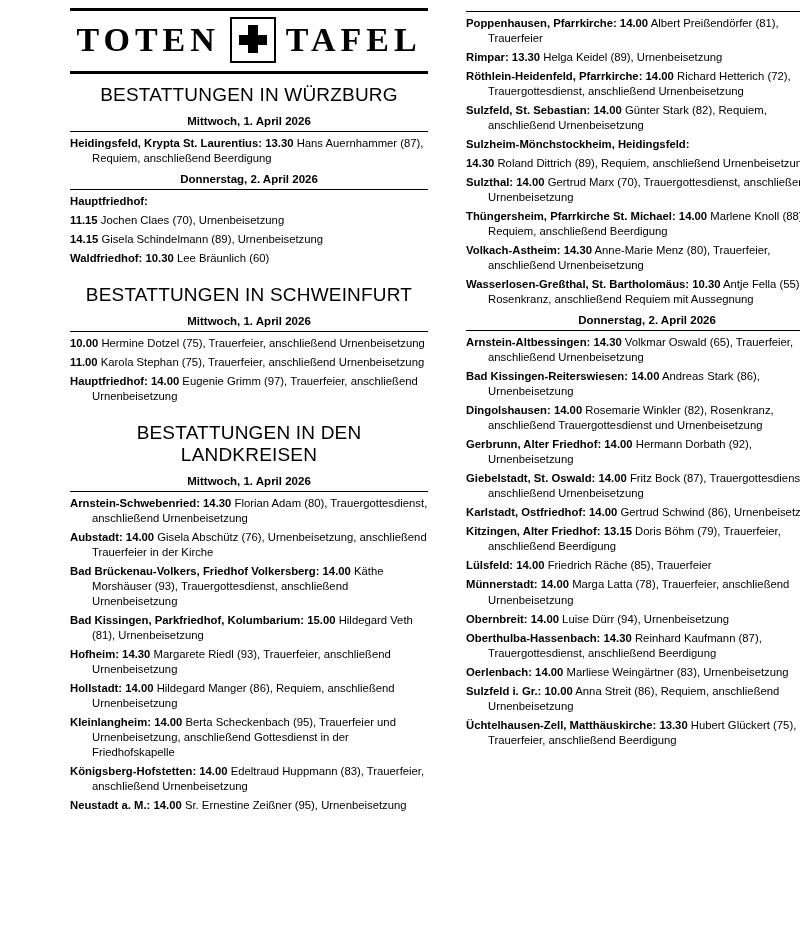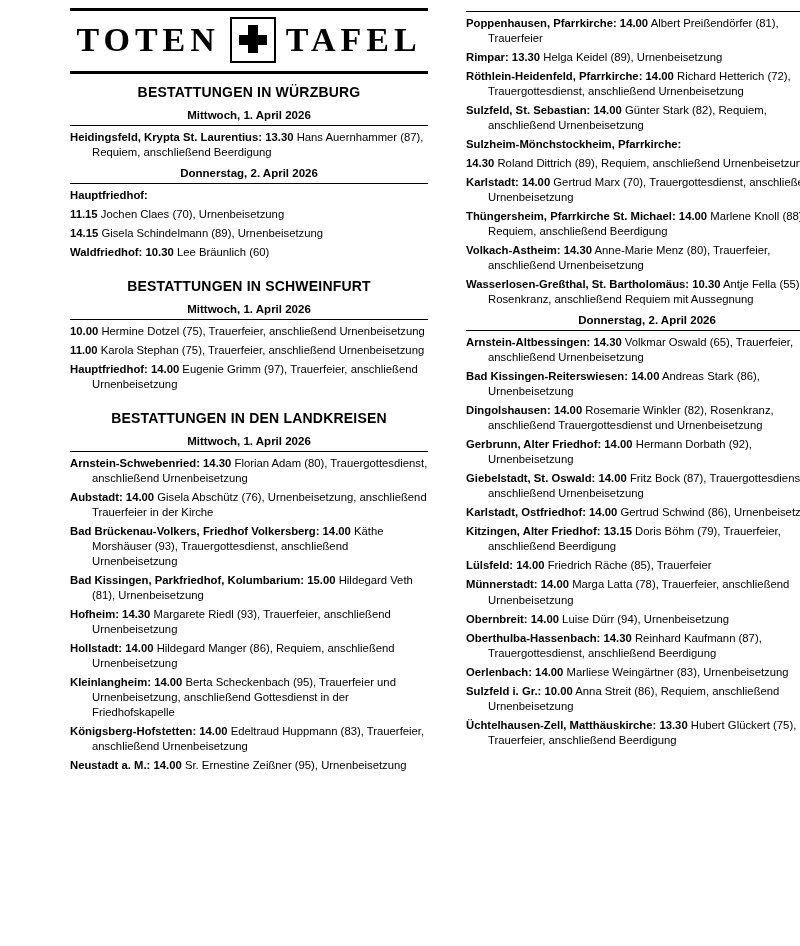--- a/index.html
+++ b/index.html
@@ -73,22 +73,22 @@
   .cross-box::after {
     height: 10px;
     width: 28px;
     top: 50%;
     left: 50%;
     transform: translate(-50%, -50%);
   }
 
   .section-title {
     text-align: center;
-    font-size: 14px;
-    font-weight: 700;
+    font-size: 19px;
+    font-weight: 400;
     margin: 0 0 6px 0;
     letter-spacing: 0.2px;
   }
   .section-title.spaced { margin-top: 18px; }
   .date-head {
     text-align: center;
     font-size: 11.5px;
     font-weight: 700;
     margin: 2px 0 4px 0;
     padding-top: 3px;
@@ -192,25 +192,25 @@
         <div class="entry-group">
           <p class="entry"><span class="place">Rimpar:</span> <span class="time">13.30</span><span class="cont"> Helga Keidel (89), Urnenbeisetzung</span></p>
         </div>
         <div class="entry-group">
           <p class="entry"><span class="place">Röthlein-Heidenfeld, Pfarrkirche:</span> <span class="time">14.00</span><span class="cont"> Richard Hetterich (72), Trauergottesdienst, anschließend Urnenbeisetzung</span></p>
         </div>
         <div class="entry-group">
           <p class="entry"><span class="place">Sulzfeld, St. Sebastian:</span> <span class="time">14.00</span><span class="cont"> Günter Stark (82), Requiem, anschließend Urnenbeisetzung</span></p>
         </div>
         <div class="entry-group">
-          <p class="entry"><span class="place">Sulzheim-Mönchstockheim, Pfarrkirche:</span></p>
+          <p class="entry"><span class="place">Sulzheim-Mönchstockheim, Heidingsfeld:</span></p>
           <p class="entry"><span class="time">14.30</span><span class="cont"> Roland Dittrich (89), Requiem, anschließend Urnenbeisetzung</span></p>
         </div>
         <div class="entry-group">
-          <p class="entry"><span class="place">Karlstadt:</span> <span class="time">14.00</span><span class="cont"> Gertrud Marx (70), Trauergottesdienst, anschließend Urnenbeisetzung</span></p>
+          <p class="entry"><span class="place">Sulzthal:</span> <span class="time">14.00</span><span class="cont"> Gertrud Marx (70), Trauergottesdienst, anschließend Urnenbeisetzung</span></p>
         </div>
         <div class="entry-group">
           <p class="entry"><span class="place">Thüngersheim, Pfarrkirche St. Michael:</span> <span class="time">14.00</span><span class="cont"> Marlene Knoll (88), Requiem, anschließend Beerdigung</span></p>
         </div>
         <div class="entry-group">
           <p class="entry"><span class="place">Volkach-Astheim:</span> <span class="time">14.30</span><span class="cont"> Anne-Marie Menz (80), Trauerfeier, anschließend Urnenbeisetzung</span></p>
         </div>
         <div class="entry-group">
           <p class="entry"><span class="place">Wasserlosen-Greßthal, St. Bartholomäus:</span> <span class="time">10.30</span><span class="cont"> Antje Fella (55), Rosenkranz, anschließend Requiem mit Aussegnung</span></p>
         </div>

